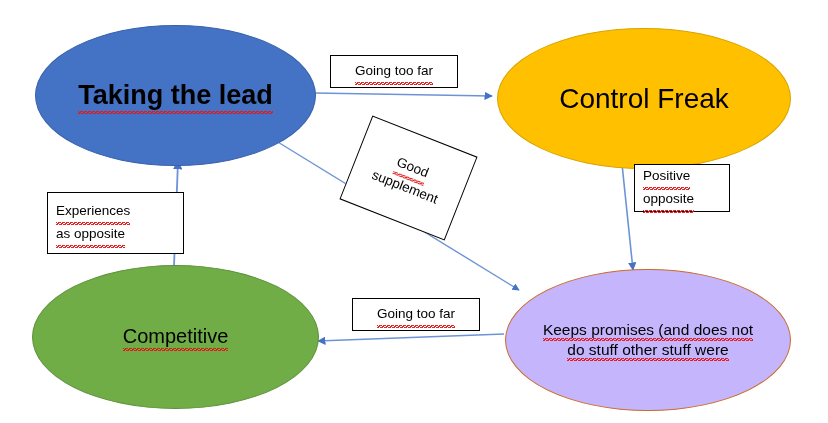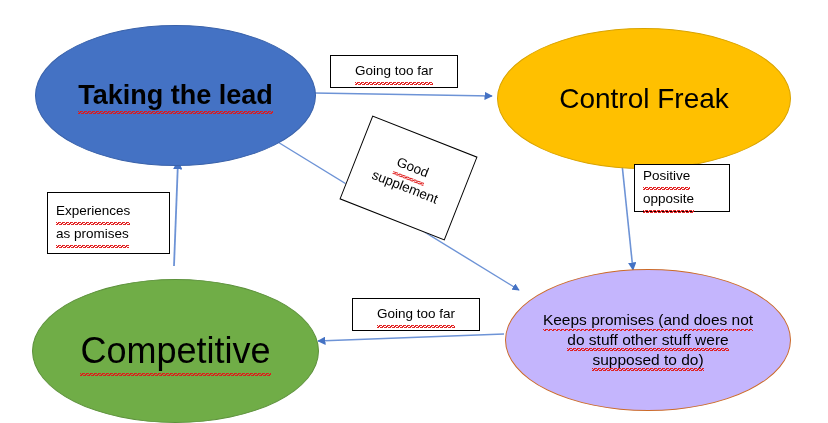--- a/index.html
+++ b/index.html
@@ -49,24 +49,24 @@
     font-weight: bold;
   }
   .node-amber {
     left: 497px; top: 28px; width: 294px; height: 141px;
     background: #FFC000;
     border: 1px solid #d9a300;
     font-size: 28px;
     justify-content: flex-end;
   }
   .node-green {
-    left: 32px; top: 279px; width: 287px; height: 144px;
+    left: 32px; top: 265px; width: 287px; height: 144px;
     background: #70AD47;
     border: 1px solid #5d913c;
-    font-size: 36px;
+    font-size: 20px;
   }
   .node-orange {
     left: 505px; top: 269px; width: 286px; height: 142px;
     background: #c4b5fd;
     border: 1px solid #cc6a28;
     font-size: 15.5px;
   }
   
   .labelbox {
     position: absolute;
@@ -78,21 +78,21 @@
     line-height: 1.7;
     display: flex;
     flex-direction: column;
     justify-content: center;
     padding: 2px 8px;
   }
   .labelbox.center { align-items: center; text-align: center; }
   .labelbox.leftal { align-items: flex-start; text-align: left; }
 
   .lb-going-top  { left: 330px; top: 55px;  width: 128px; height: 33px; }
-  .lb-experience { left: 47px;  top: 192px; width: 123px; height: 62px; }
+  .lb-experience { left: 47px;  top: 192px; width: 137px; height: 62px; }
   .lb-positive   { left: 634px; top: 164px; width: 96px;  height: 48px; }
   .lb-going-bot  { left: 352px; top: 298px; width: 128px; height: 33px; }
 
   .lb-supplement {
     left: 352px; top: 133px; width: 113px; height: 90px;
     transform: rotate(21.5deg);
     transform-origin: center center;
     line-height: 1.55;
   }
 
@@ -154,36 +154,35 @@
   </div>
 
   <div class="node node-green">
     <div class="label"><span class="sq">Competitive</span></div>
   </div>
 
   <div class="node node-orange">
     <div class="label">
       <span class="line"><span class="sq thin">Keeps promises (and does not</span></span>
       <span class="line"><span class="sq thin">do stuff other stuff were</span></span>
-      <span class="line"><span class="sq thin">supposed to do)</span></span>
     </div>
   </div>
 
   <div class="labelbox center lb-going-top">
     <span class="line"><span class="sq thin">Going too far</span></span>
   </div>
 
   <div class="labelbox center lb-supplement">
     <span class="line"><span class="sq thin">Good</span></span>
     <span class="line">supplement</span>
   </div>
 
   <div class="labelbox leftal lb-experience">
     <span class="line"><span class="sq thin">Experiences</span></span>
-    <span class="line"><span class="sq thin">as promises</span></span>
+    <span class="line"><span class="sq thin">as opposite</span></span>
   </div>
 
   <div class="labelbox leftal lb-positive">
     <span class="line"><span class="sq thin">Positive</span></span>
     <span class="line"><span class="sq thin">opposite</span></span>
   </div>
 
   <div class="labelbox center lb-going-bot">
     <span class="line"><span class="sq thin">Going too far</span></span>
   </div>

